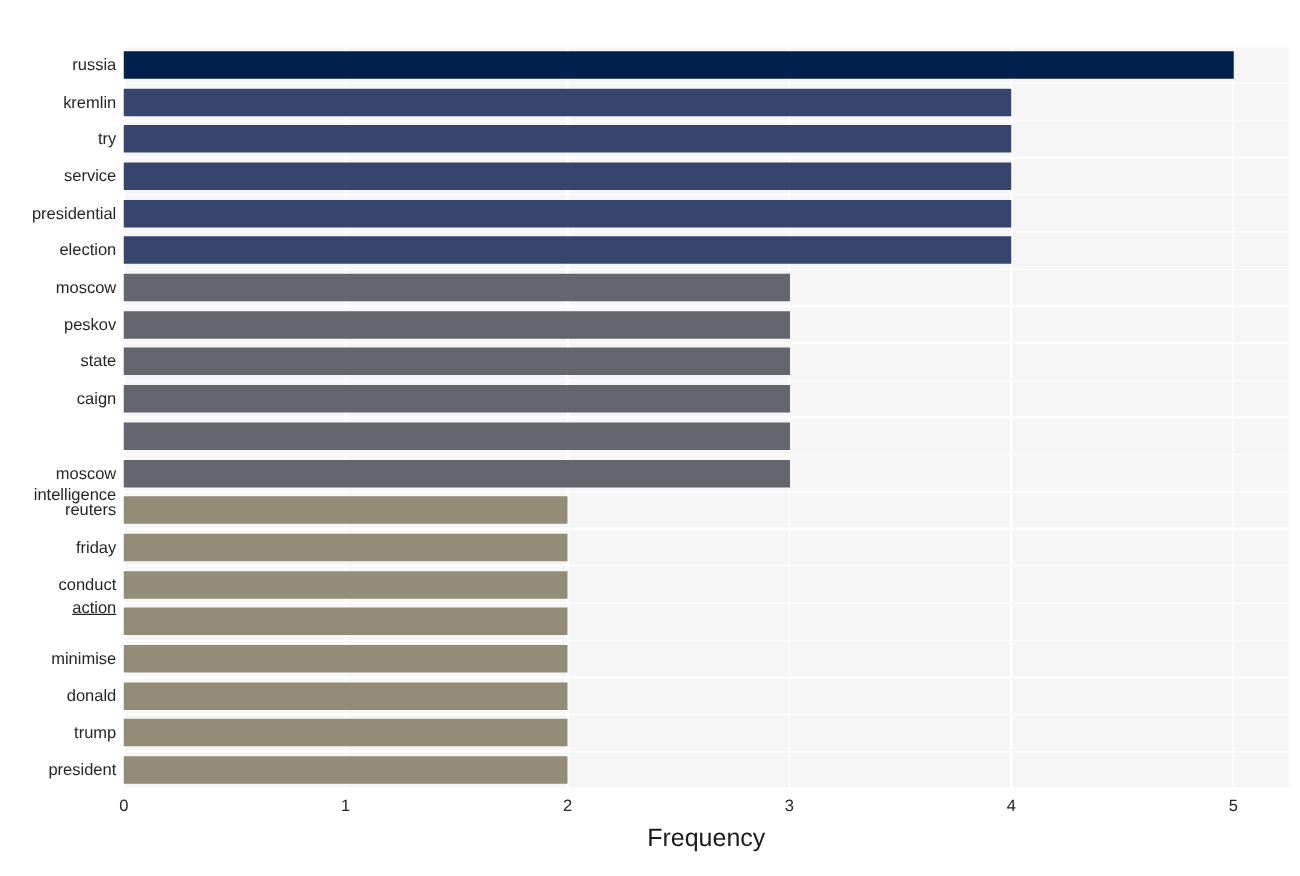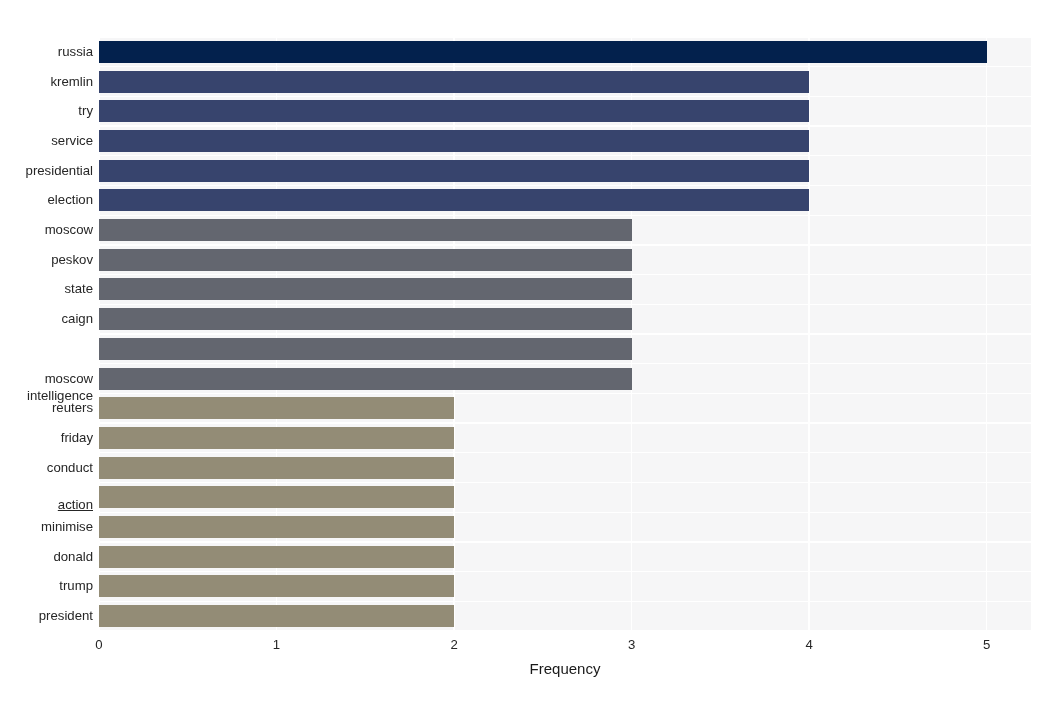--- a/index.html
+++ b/index.html
@@ -111,21 +111,21 @@
     line-height: 18px;
   }
 
   
   #x-axis-title {
     position: absolute;
     left: 99px;
     top: 660px;
     width: 932px;
     text-align: center;
-    font-size: 15px;
+    font-size: 20px;
     color: #1a1a1a;
   }
 </style>
 </head>
 <body>
 
 <div id="figure">
 
 
   <div id="plot-area">
@@ -193,21 +193,21 @@
       <div class="y-tick-label" style="top: 155.35px;">election</div>
       <div class="y-tick-label" style="top: 185.05px;">moscow</div>
       <div class="y-tick-label" style="top: 214.75px;">peskov</div>
       <div class="y-tick-label" style="top: 244.45px;">state</div>
       <div class="y-tick-label" style="top: 274.15px;">caign</div>
       <div class="y-tick-label" style="top: 314px; margin-top: 37px;">intelligence</div>
       <div class="y-tick-label" style="top: 333.55px;">moscow</div>
       <div class="y-tick-label" style="top: 363.25px;">reuters</div>
       <div class="y-tick-label" style="top: 392.95px;">friday</div>
       <div class="y-tick-label" style="top: 422.65px;">conduct</div>
-      <div class="y-tick-label" style="top: 460px; text-decoration: underline;">action</div>
+      <div class="y-tick-label" style="top: 441px; text-decoration: underline;">action</div>
       <div class="y-tick-label" style="top: 482.05px;">minimise</div>
       <div class="y-tick-label" style="top: 511.75px;">donald</div>
       <div class="y-tick-label" style="top: 541.45px;">trump</div>
       <div class="y-tick-label" style="top: 571.15px;">president</div>
     </div>
 
   <div id="x-tick-labels">
       <div class="x-tick-label" style="left: 99px;">0</div>
       <div class="x-tick-label" style="left: 276.524px;">1</div>
       <div class="x-tick-label" style="left: 454.048px;">2</div>

